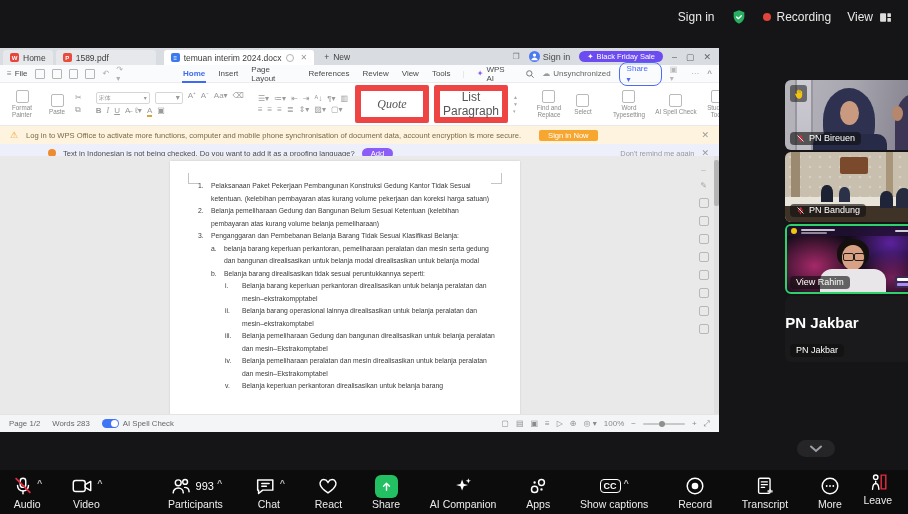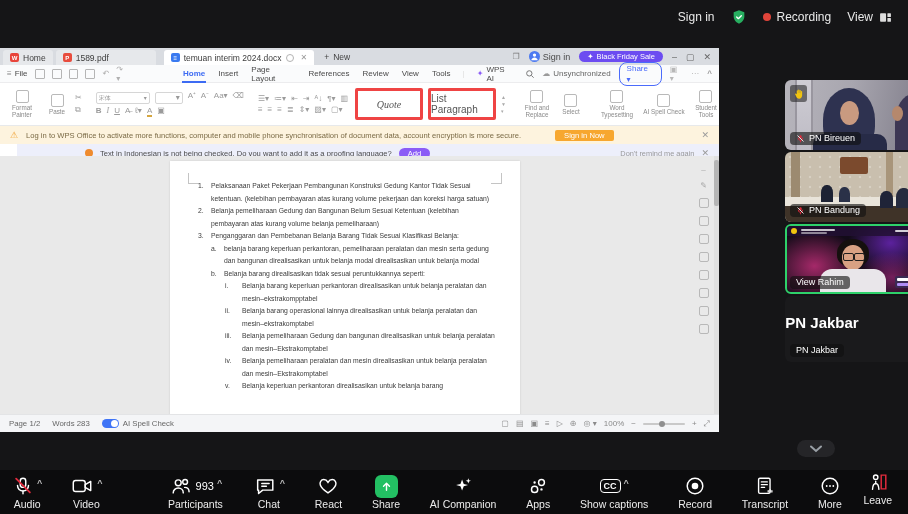--- a/index.html
+++ b/index.html
@@ -42,32 +42,32 @@
   .rgroup{display:flex;align-items:center;gap:5px;height:32px;}
   .rsep{width:1px;height:26px;background:#ececec;}
   .rbig{display:flex;flex-direction:column;align-items:center;gap:1px;text-align:center;width:34px;}
   .rbox{width:11px;height:11px;border:1px solid #b9b9b9;border-radius:2px;}
   .rcol2{display:flex;flex-direction:column;gap:3px;}
   .glyphrow{display:flex;gap:5px;color:#9b9b9b;font-size:8px;line-height:8px;}
   .fontbox{width:48px;height:10px;border:1px solid #d6d6d6;border-radius:2px;font-size:6px;color:#999;
            display:flex;align-items:center;justify-content:space-between;padding:0 2px;}
   .sizebox{width:22px;height:10px;border:1px solid #d6d6d6;border-radius:2px;display:flex;align-items:center;
            justify-content:flex-end;padding:0 2px;color:#999;}
-  .stylebox{width:62px;height:26px;border:3px solid #ef4444;border-radius:2px;display:flex;align-items:center;
-            justify-content:center;font-size:10px;color:#555;background:#fff;}
+  .stylebox{width:62px;height:26px;border:6px solid #ef4444;border-radius:2px;display:flex;align-items:center;
+            justify-content:center;font-size:12px;color:#555;background:#fff;text-align:center;}
   .stylebox.quote{font-family:"Liberation Serif",serif;font-style:italic;}
   .spincol{display:flex;flex-direction:column;gap:2px;color:#aaa;font-size:5px;line-height:5px;}
 
   .nbar1{height:18px;background:#fdf3de;display:flex;align-items:center;gap:8px;padding:0 10px;
          font-size:7.6px;color:#7a6a45;}
   .warn{color:#f0a030;font-size:9px;}
-  .btn-signnow{background:#f7a72f;color:#fff;font-size:7.6px;padding:1px 9px;border-radius:2px;margin-left:26px;white-space:nowrap;}
+  .btn-signnow{background:#f7a72f;color:#fff;font-size:7.6px;padding:1px 9px;border-radius:2px;margin-left:10px;white-space:nowrap;}
   .nx{margin-left:auto;color:#9a9a9a;font-size:9px;}
-  .nbar2{height:18px;background:#edeffb;display:flex;align-items:center;gap:7px;padding:0 10px 0 68px;
-         font-size:7.6px;color:#4a4a4a;margin-left:17px;}
+  .nbar2{height:18px;background:#edeffb;display:flex;align-items:center;gap:7px;padding:0 10px 0 48px;
+         font-size:7.6px;color:#4a4a4a;}
   .odot{width:8px;height:8px;border-radius:50%;background:#ef8b2f;flex:none;}
   .btn-add{background:#8b5cf6;color:#fff;font-size:7.6px;padding:1px 9px;border-radius:7px;}
   .dismiss{margin-left:auto;color:#999;font-size:7.4px;text-decoration:underline;}
 
   .docarea{position:absolute;left:0;right:0;top:108px;bottom:17px;background:#e9e9e9;overflow:hidden;}
   .page{position:absolute;left:170px;top:5px;width:350px;height:330px;background:#fff;box-shadow:0 0 2px rgba(0,0,0,.12);}
   .cm{position:absolute;width:10px;height:10px;border-color:#c4c4c4;}
   .cm.tl{left:18px;top:12px;border-left:1px solid #c4c4c4;border-bottom:1px solid #c4c4c4;}
   .cm.tr{right:18px;top:12px;border-right:1px solid #c4c4c4;border-bottom:1px solid #c4c4c4;}
   .dtext{position:absolute;left:28px;right:24px;top:19px;font-size:6.8px;line-height:12.5px;color:#3b3b3b;}

